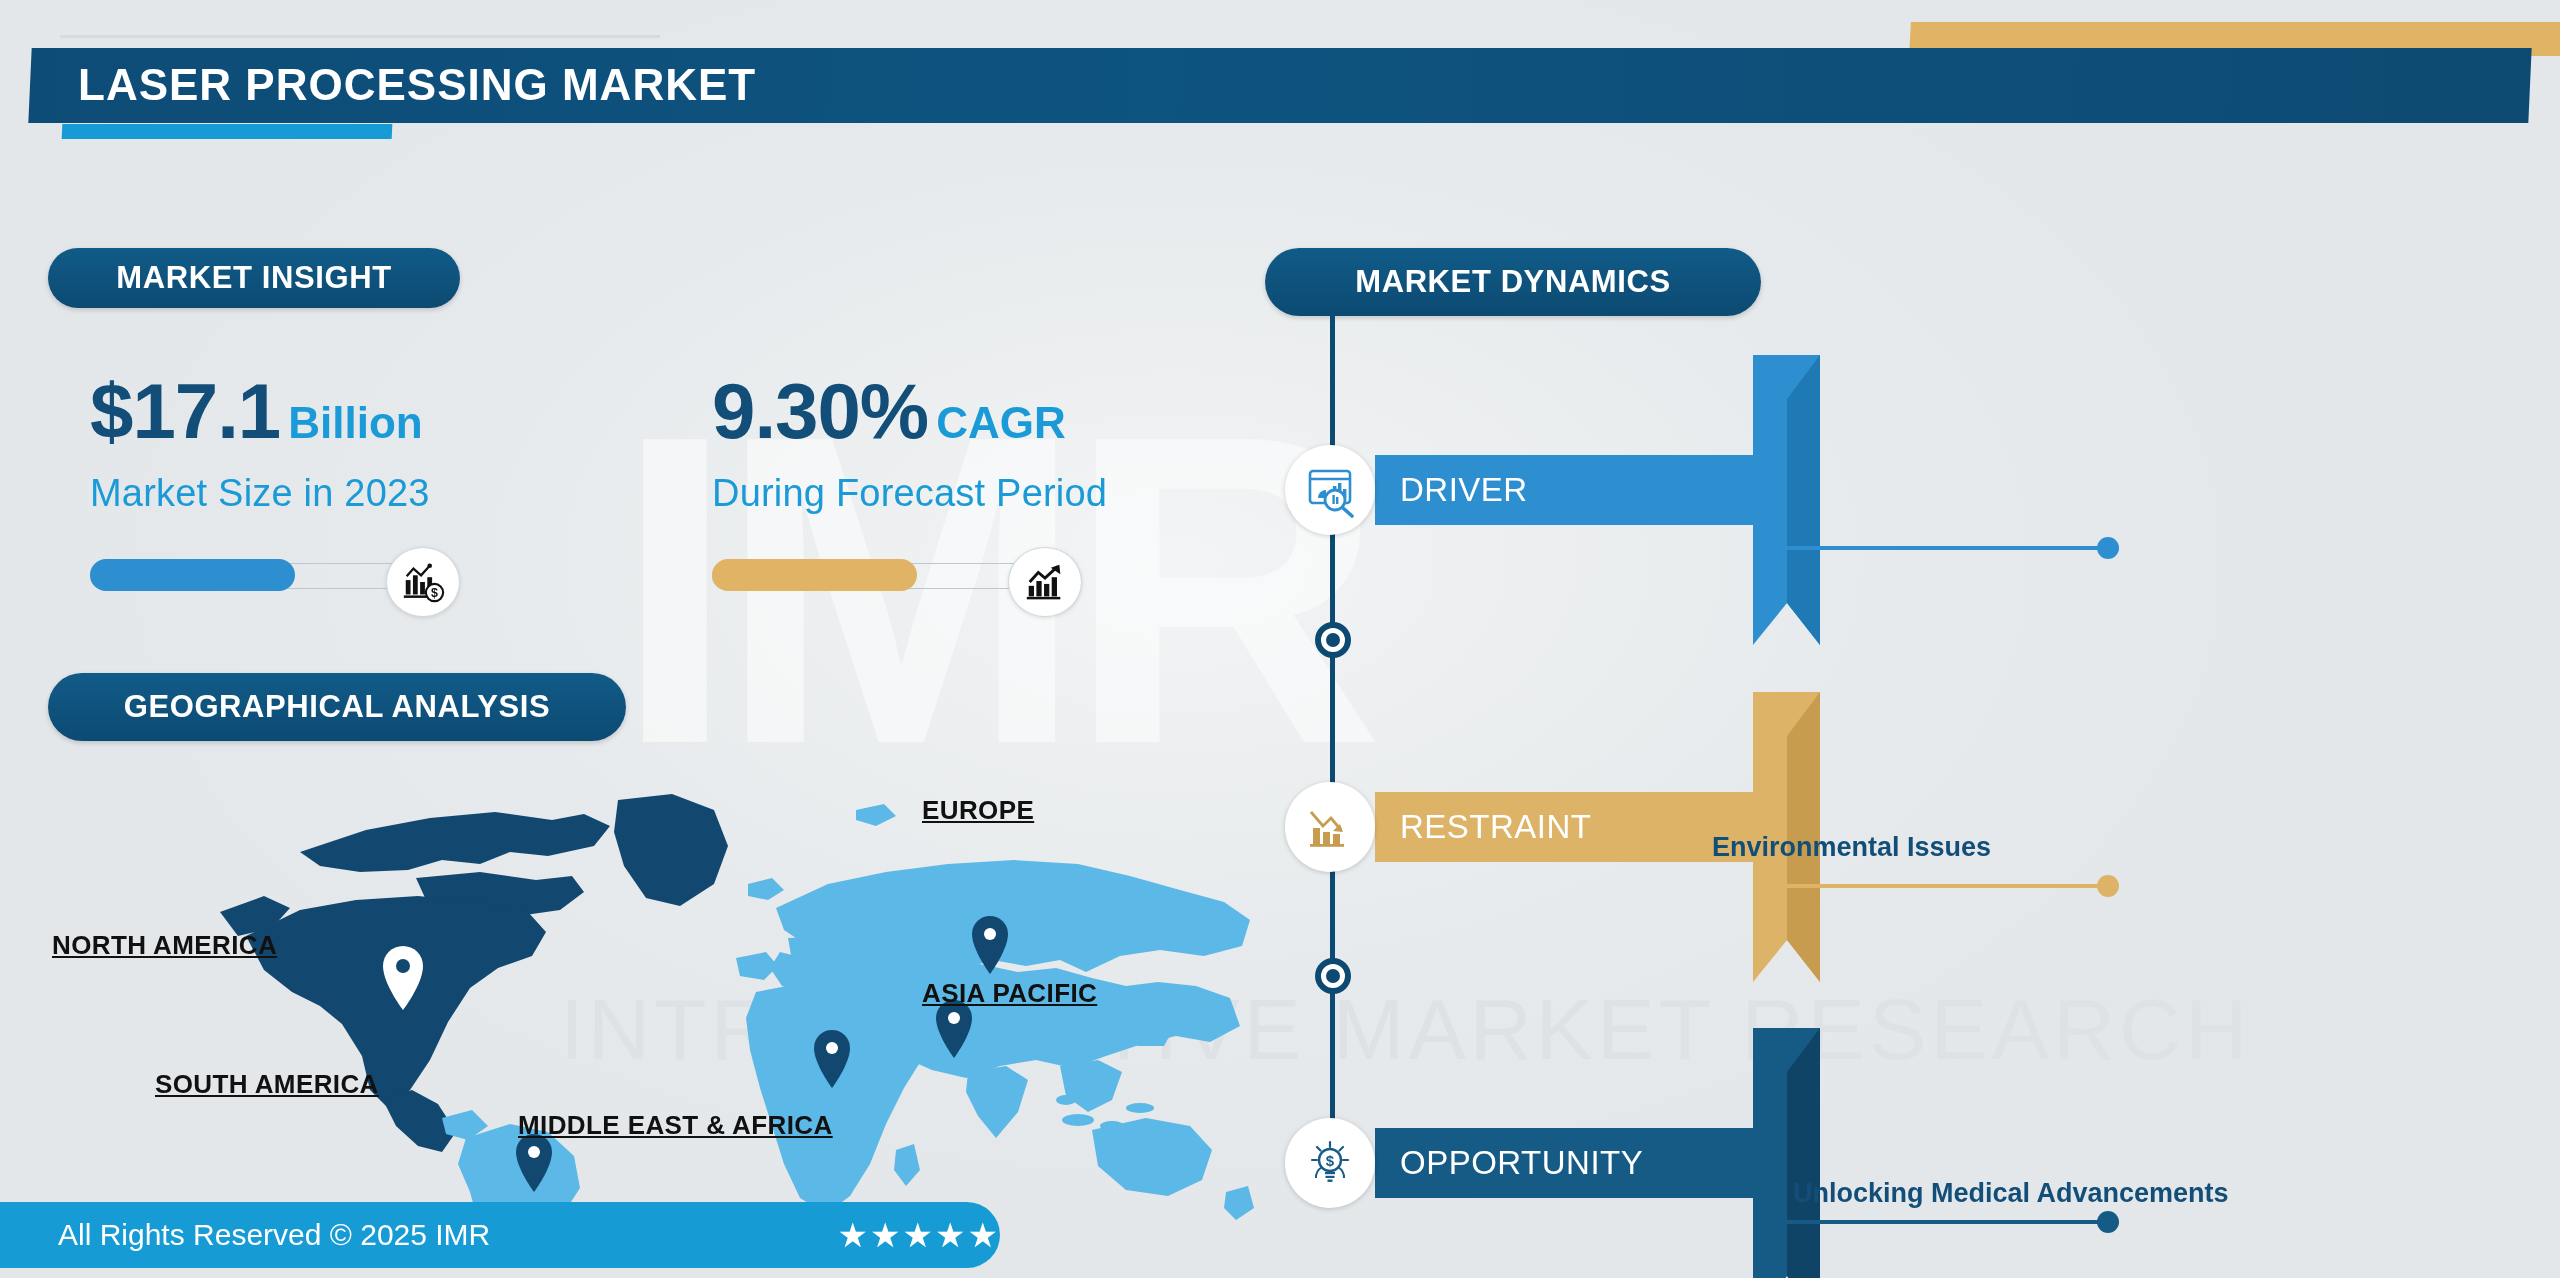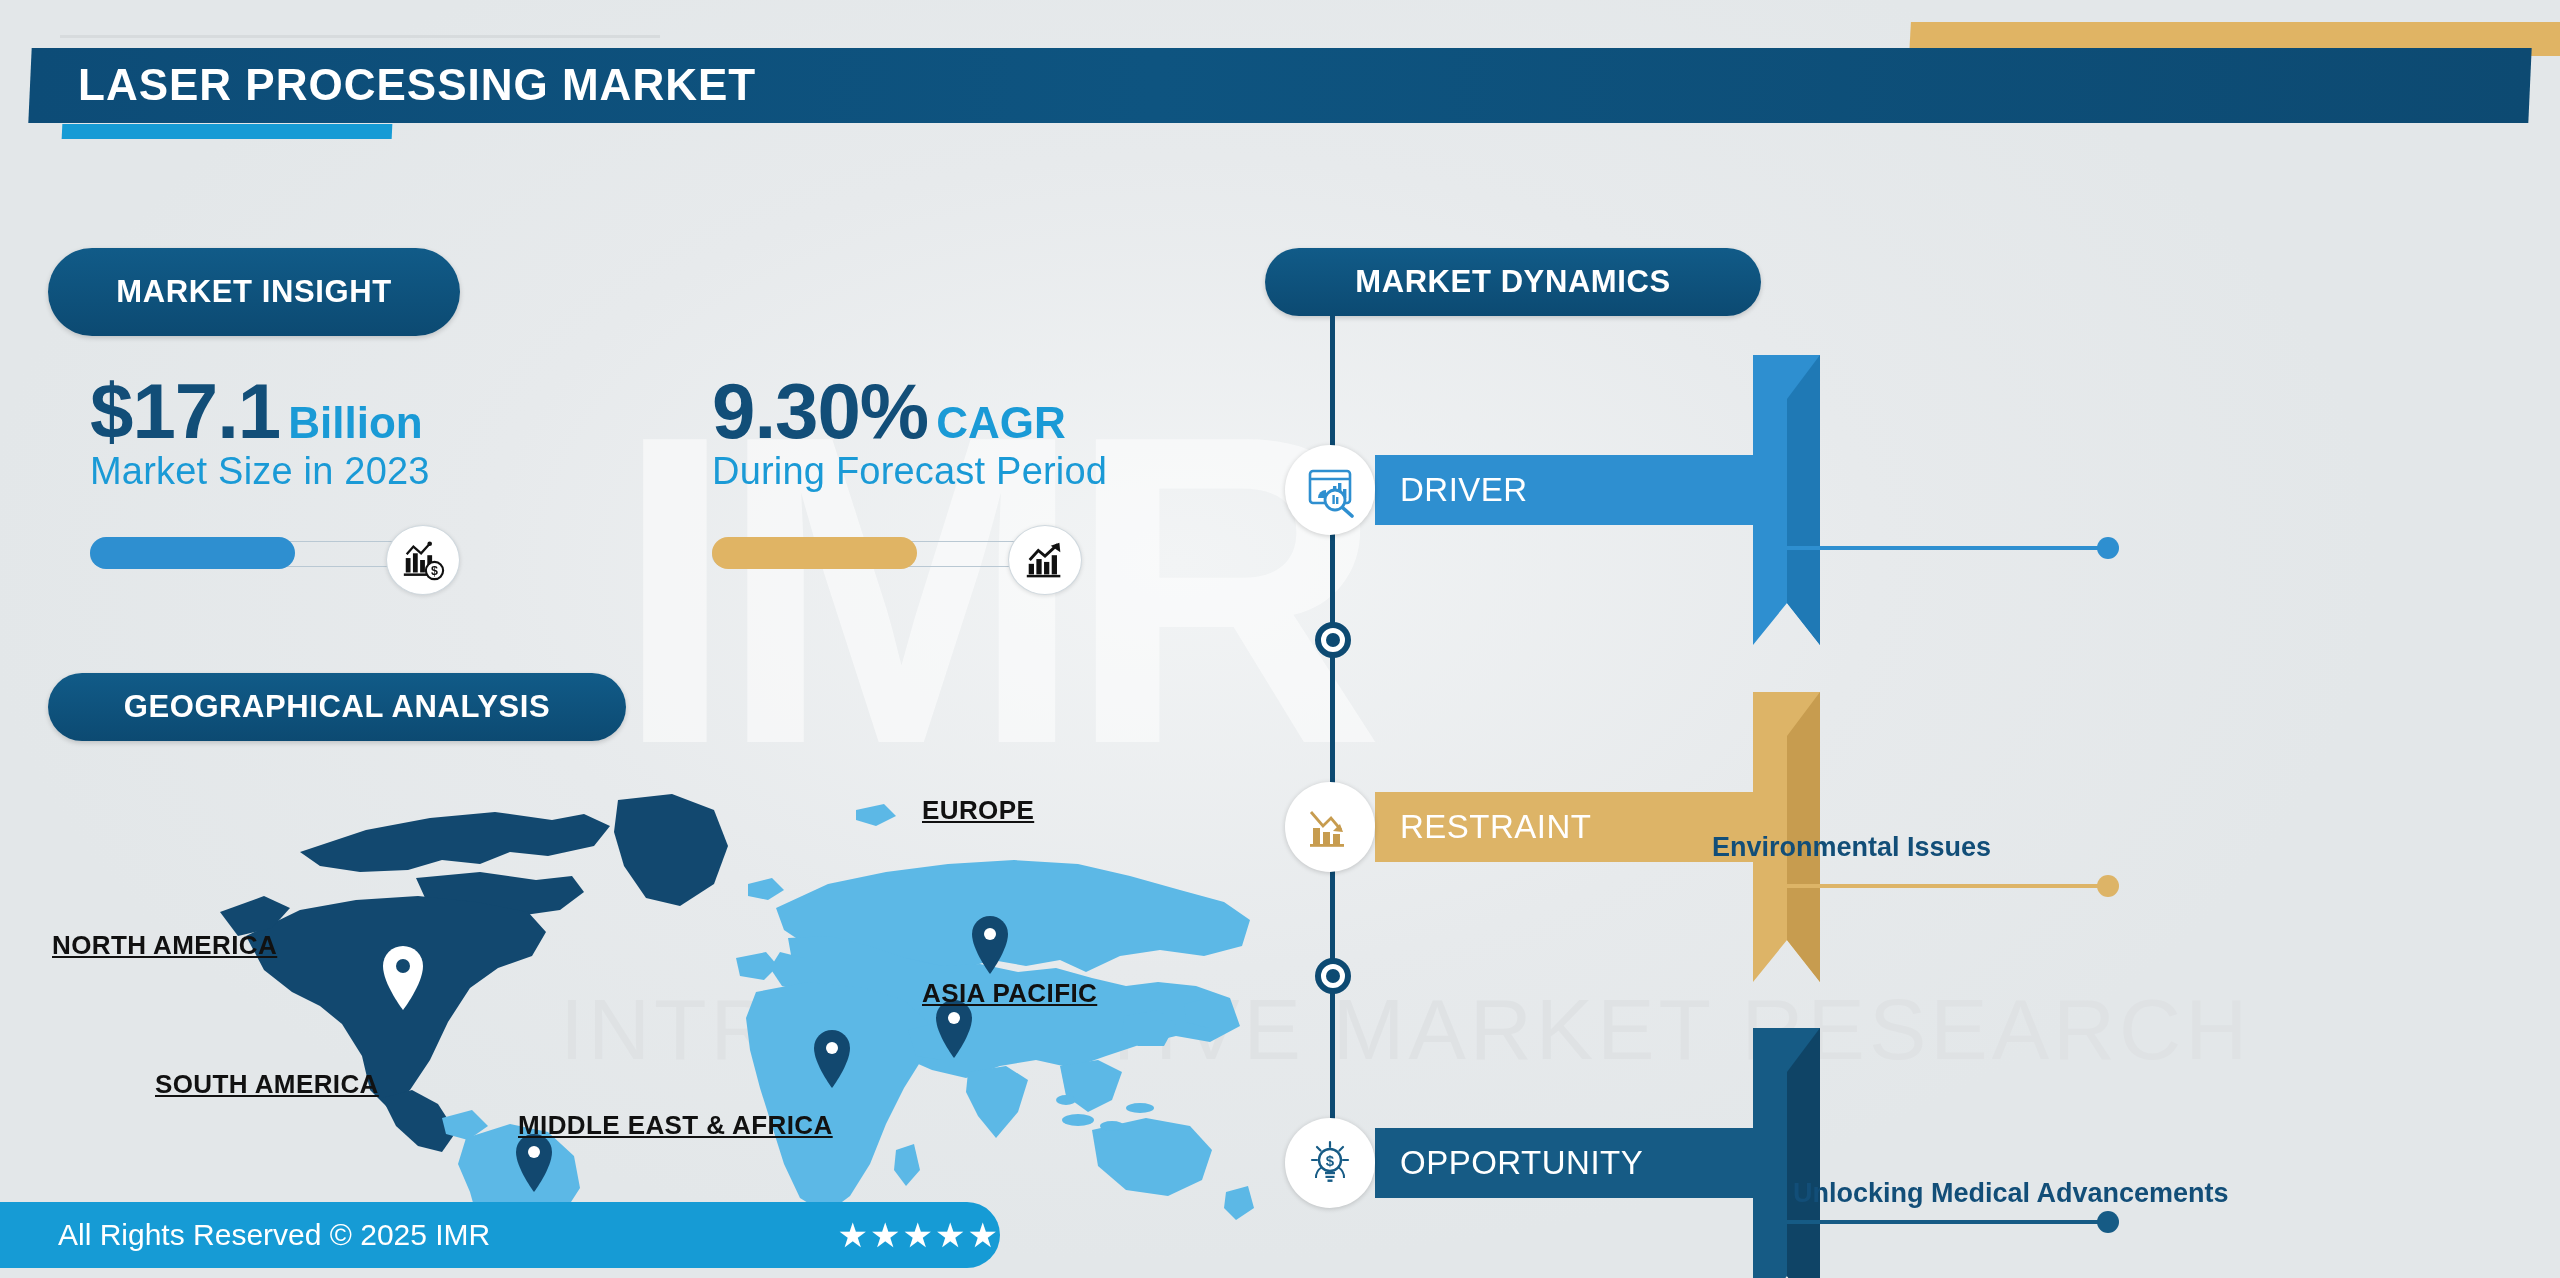--- a/index.html
+++ b/index.html
@@ -52,35 +52,35 @@
     background:#169bd5;transform:skewX(-2.6deg);
   }
   
   .pill{
     position:absolute;border-radius:44px;
     background:linear-gradient(180deg,#115b88 0%,#0c4a72 100%);
     color:#fff;display:flex;align-items:center;justify-content:center;
     font-size:31px;font-weight:600;letter-spacing:.6px;white-space:nowrap;
     box-shadow:0 2px 5px rgba(0,0,0,.17);
   }
-  #pill-insight{left:48px;top:248px;width:412px;height:88px;}
+  #pill-insight{left:48px;top:248px;width:412px;height:60px;}
   #pill-geo{left:48px;top:673px;width:578px;height:68px;}
   #pill-dyn{left:1265px;top:248px;width:496px;height:68px;}
   
   .stat{position:absolute;}
   .stat .big{
     font-size:78px;font-weight:bold;color:#124e78;letter-spacing:-1px;
     display:inline-block;vertical-align:baseline;line-height:1;
   }
   .stat .unit{
     font-size:44px;font-weight:bold;color:#1a9ad6;margin-left:8px;
     display:inline-block;vertical-align:baseline;line-height:1;
   }
   .stat .sub{
-    font-size:38px;color:#1a9ad6;letter-spacing:.2px;
+    font-size:38px;color:#1a9ad6;margin-top:22px;letter-spacing:.2px;
   }
   .bar-wrap{position:relative;margin-top:32px;height:56px;}
   .bar-track{
     position:absolute;left:0;top:16px;height:24px;border:1px solid #b9c8d3;
     background:transparent;border-radius:12px;
   }
   .bar-fill{
     position:absolute;left:0;top:12px;height:32px;border-radius:16px;
   }
   .bar-badge{

